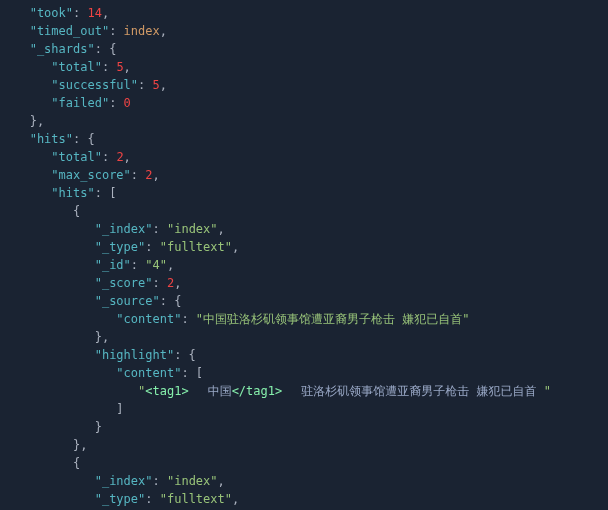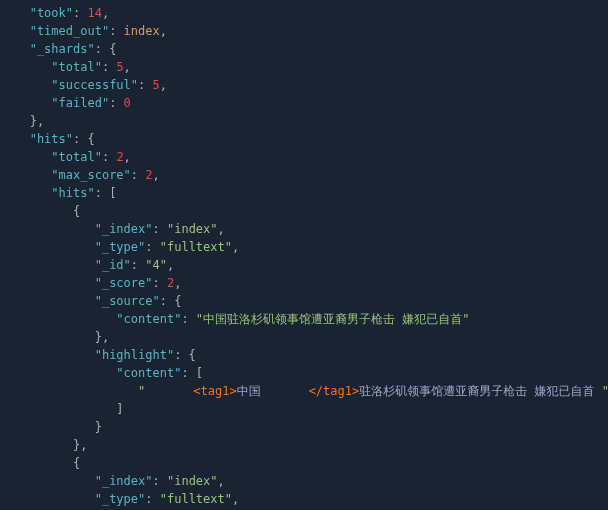--- a/index.html
+++ b/index.html
@@ -17,22 +17,22 @@
     pre {
       margin: 0;
       padding: 4px 8px;
       white-space: pre;
     }
     .k { color: #56b6c2; }
     .p { color: #abb2bf; }
     .n { color: #ef4444; }
     .b { color: #d19a66; }
     .s { color: #98c379; }
-    .t { color: #f97316; margin-left: 48px; }
-    .c { color: #9aa9c7; }
+    .t { color: #86efac; }
+    .c { color: #9aa9c7; margin-left: 19px; }
   </style>
 </head>
 <body>
 
 <pre><code id="code-output"><span class="k">   "took"</span><span class="p">: </span><span class="n">14</span><span class="p">,</span>
 <span class="k">   "timed_out"</span><span class="p">: </span><span class="b">index</span><span class="p">,</span>
 <span class="k">   "_shards"</span><span class="p">: {</span>
 <span class="k">      "total"</span><span class="p">: </span><span class="n">5</span><span class="p">,</span>
 <span class="k">      "successful"</span><span class="p">: </span><span class="n">5</span><span class="p">,</span>
 <span class="k">      "failed"</span><span class="p">: </span><span class="n">0</span>

